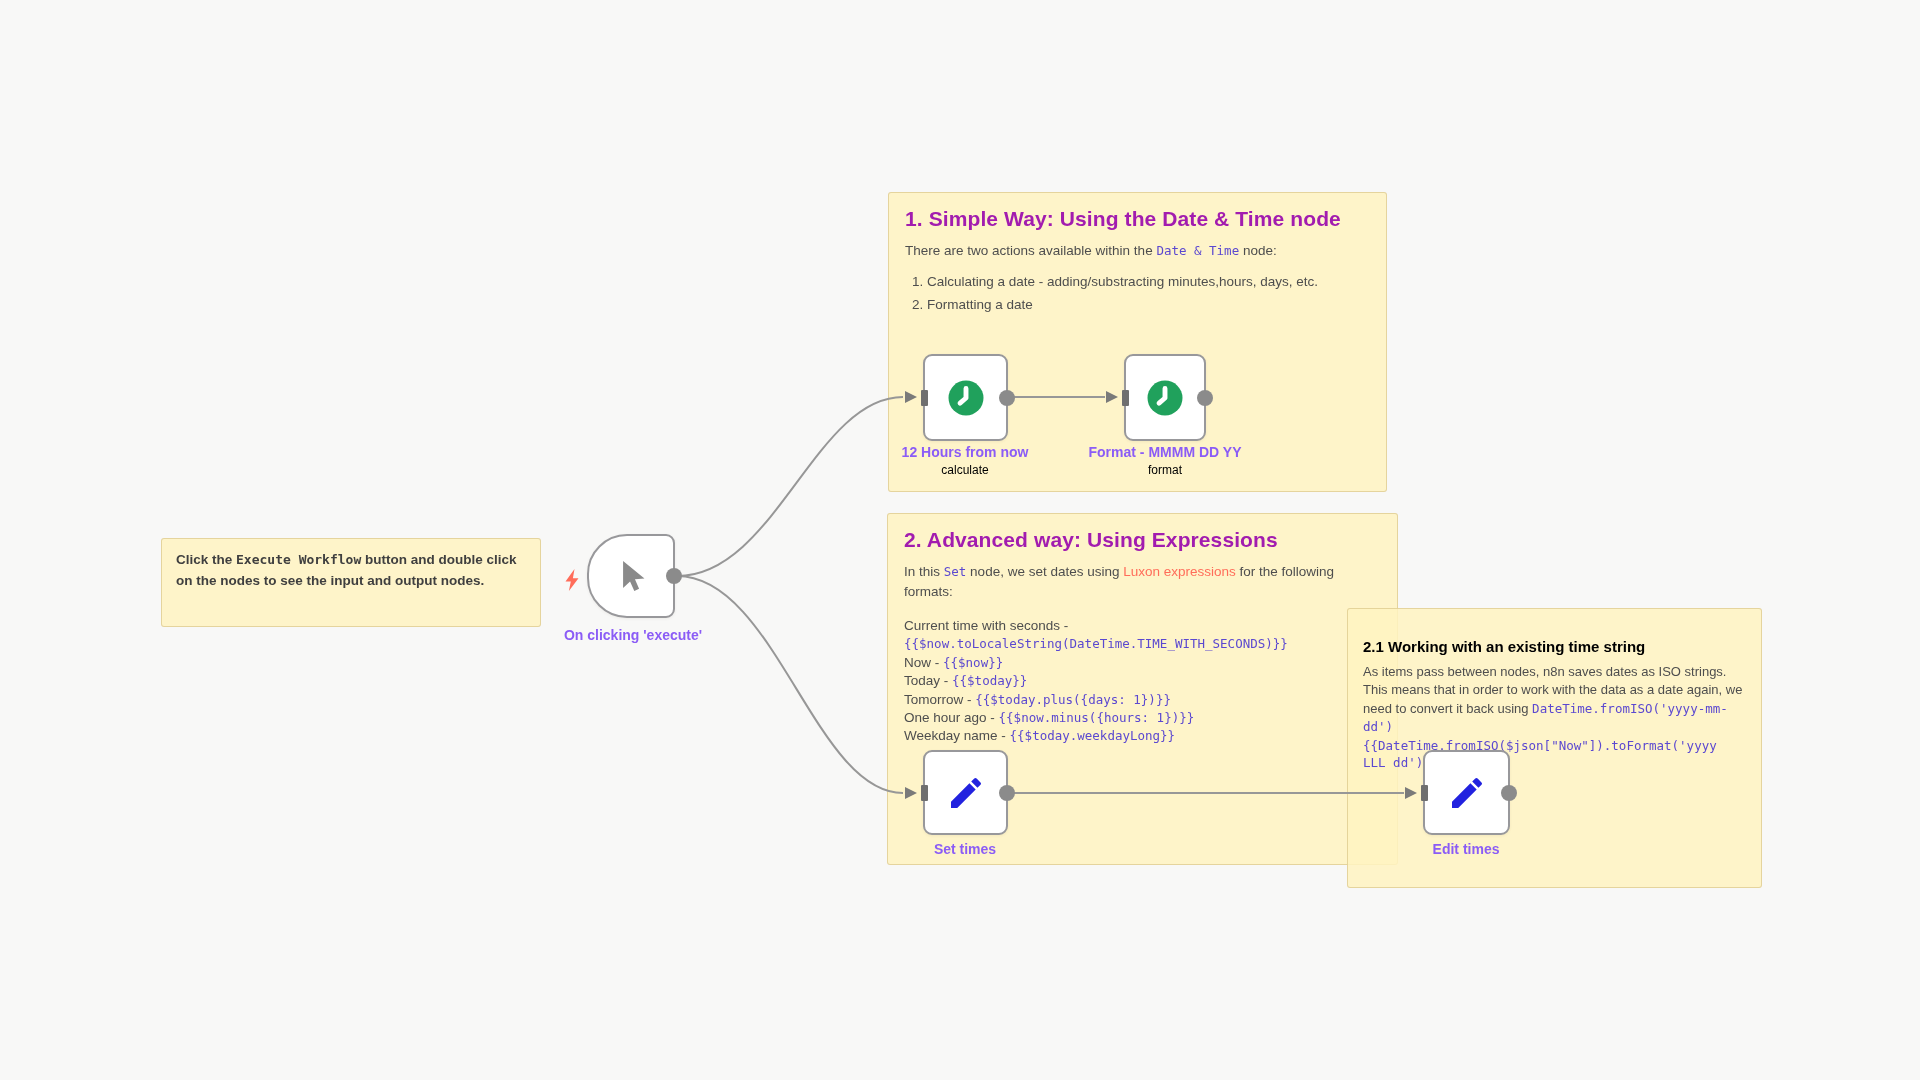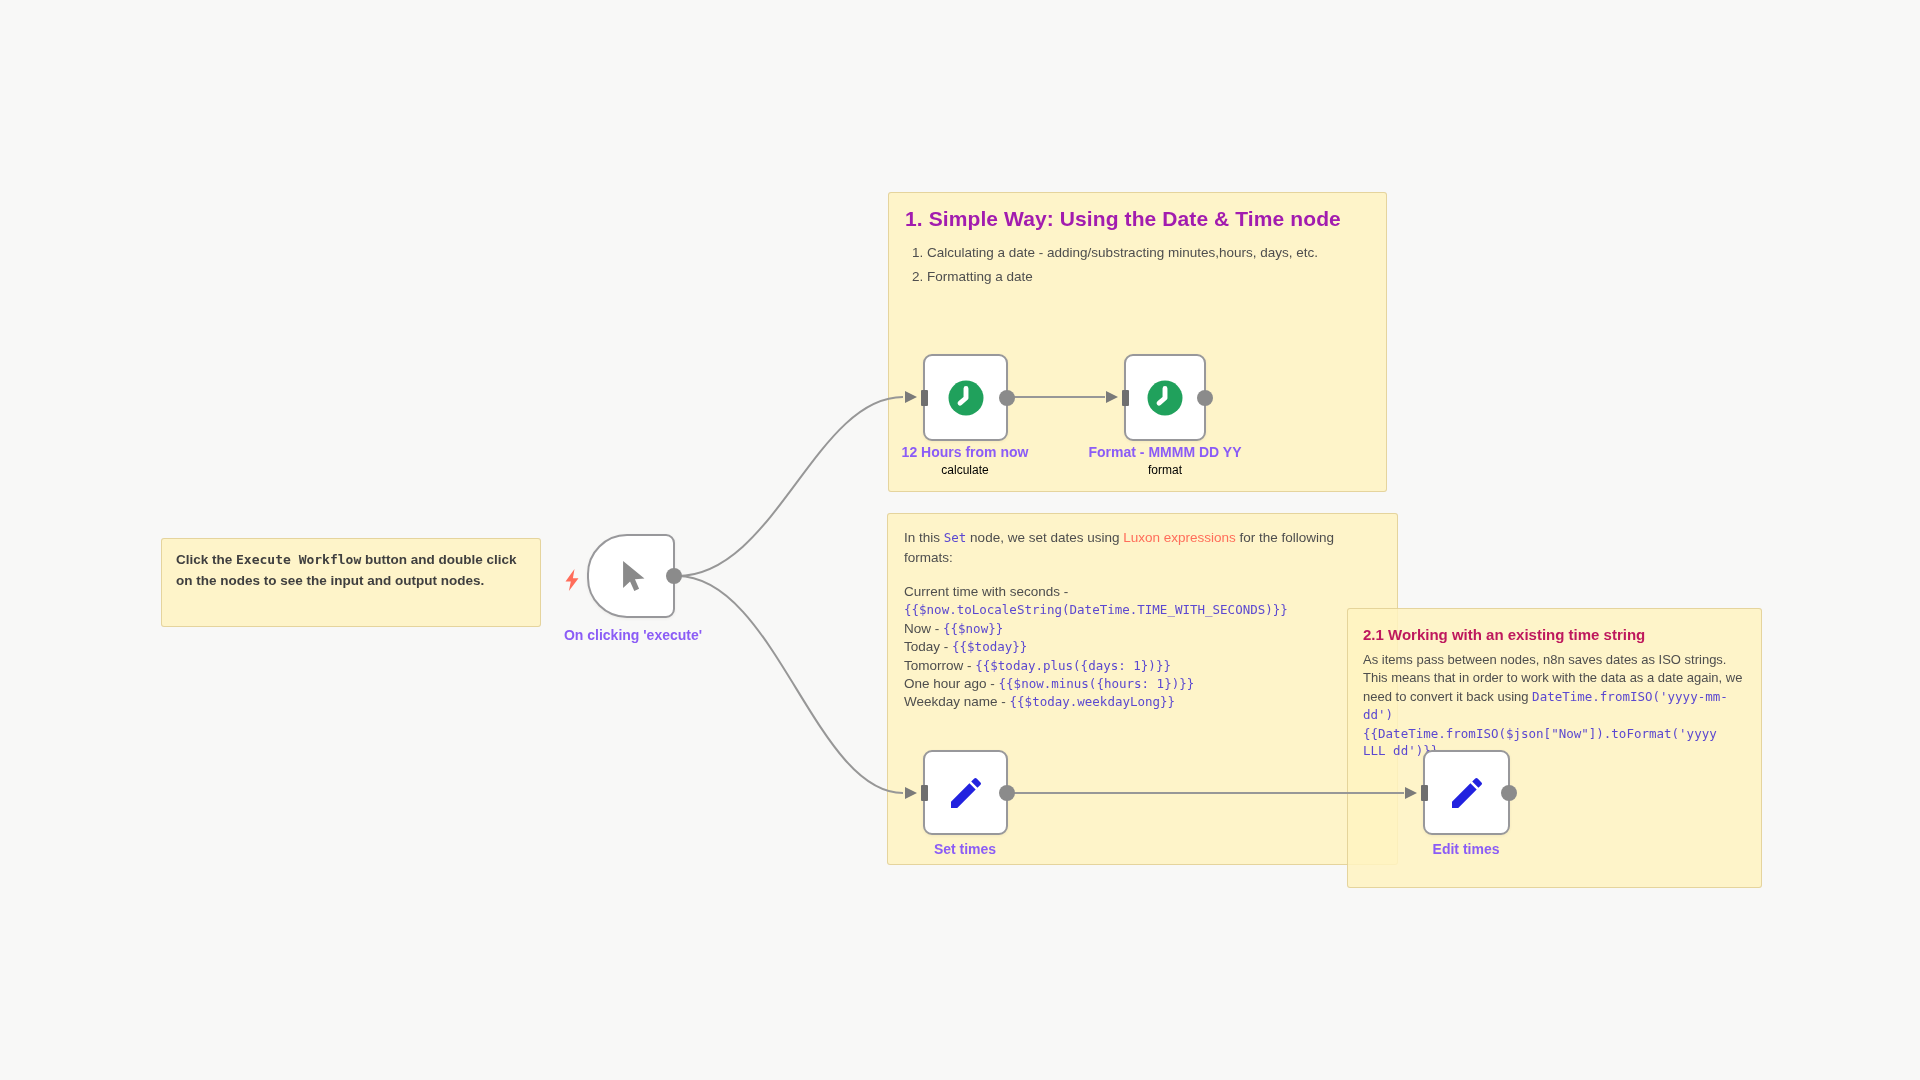--- a/index.html
+++ b/index.html
@@ -10,21 +10,21 @@
     position:absolute;
     background:rgba(255,243,193,0.85);
     border:1px solid rgba(208,186,120,0.55);
     border-radius:3px;
     box-sizing:border-box;
     padding:14px 16px;
     color:#4e4e4e;
     z-index:1;
   }
   .note-title{font-size:21px;font-weight:700;color:#a21caf;margin:0 0 10px 0;letter-spacing:.1px;}
-  .note-title-sm{font-size:15px;font-weight:700;color:#be185d;margin:4px 0 8px 0;}
+  .note-title-sm{font-size:15px;font-weight:700;color:#000000;margin:16px 0 8px 0;}
   .note-body{font-size:13.5px;line-height:1.45;margin:0;}
   .note-ol{font-size:13.5px;line-height:1.75;margin:9px 0 0 0;padding-left:22px;}
   .code{font-family:"DejaVu Sans Mono",monospace;color:#5b48d0;font-size:12.5px;}
   .nowrap{white-space:nowrap;}
   .link{color:#ff6d5a;text-decoration:none;cursor:pointer;}
   .expr-block{margin-top:16px;font-size:13.5px;line-height:1.36;}
   .codeblock{font-family:"DejaVu Sans Mono",monospace;color:#5b48d0;font-size:12.5px;line-height:1.4;}
 
   #note-left{left:161px;top:538px;width:380px;height:89px;padding:11px 14px;}
   #note-left .note-body{font-weight:700;color:#3f3f3f;line-height:1.55;}
@@ -85,27 +85,29 @@
 <body>
 
 <div id="stage">
 
   <div class="sticky" id="note-left">
     <p class="note-body"><span>Click the </span><span class="code">Execute Workflow</span><span> button and double click on the nodes to see the input and output nodes.</span></p>
   </div>
 
   <div class="sticky" id="note-1">
     <h1 class="note-title">1. Simple Way: Using the Date &amp; Time node</h1>
+    <p class="note-body"><span>There are two actions available within the </span><span class="code nowrap">Date &amp; Time</span><span> node:</span></p>
     <ol class="note-ol">
       <li>Calculating a date - adding/substracting minutes,hours, days, etc.</li>
       <li>Formatting a date</li>
     </ol>
   </div>
 
   <div class="sticky" id="note-2">
+    <h1 class="note-title">2. Advanced way: Using Expressions</h1>
     <p class="note-body"><span>In this </span><span class="code nowrap">Set</span><span> node, we set dates using </span><a class="link">Luxon expressions</a><span> for the following formats:</span></p>
     <div class="expr-block">
       <div><span>Current time with seconds - </span><span class="code nowrap">{{$now.toLocaleString(DateTime.TIME_WITH_SECONDS)}}</span></div>
       <div><span>Now - </span><span class="code nowrap">{{$now}}</span></div>
       <div><span>Today - </span><span class="code nowrap">{{$today}}</span></div>
       <div><span>Tomorrow - </span><span class="code nowrap">{{$today.plus({days: 1})}}</span></div>
       <div><span>One hour ago - </span><span class="code nowrap">{{$now.minus({hours: 1})}}</span></div>
       <div><span>Weekday name - </span><span class="code nowrap">{{$today.weekdayLong}}</span></div>
     </div>
   </div>

